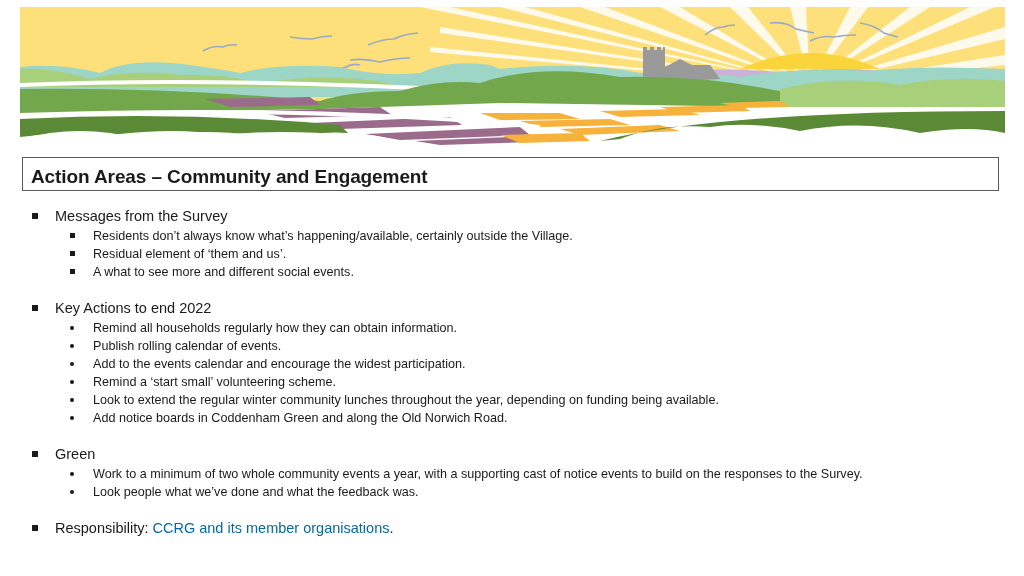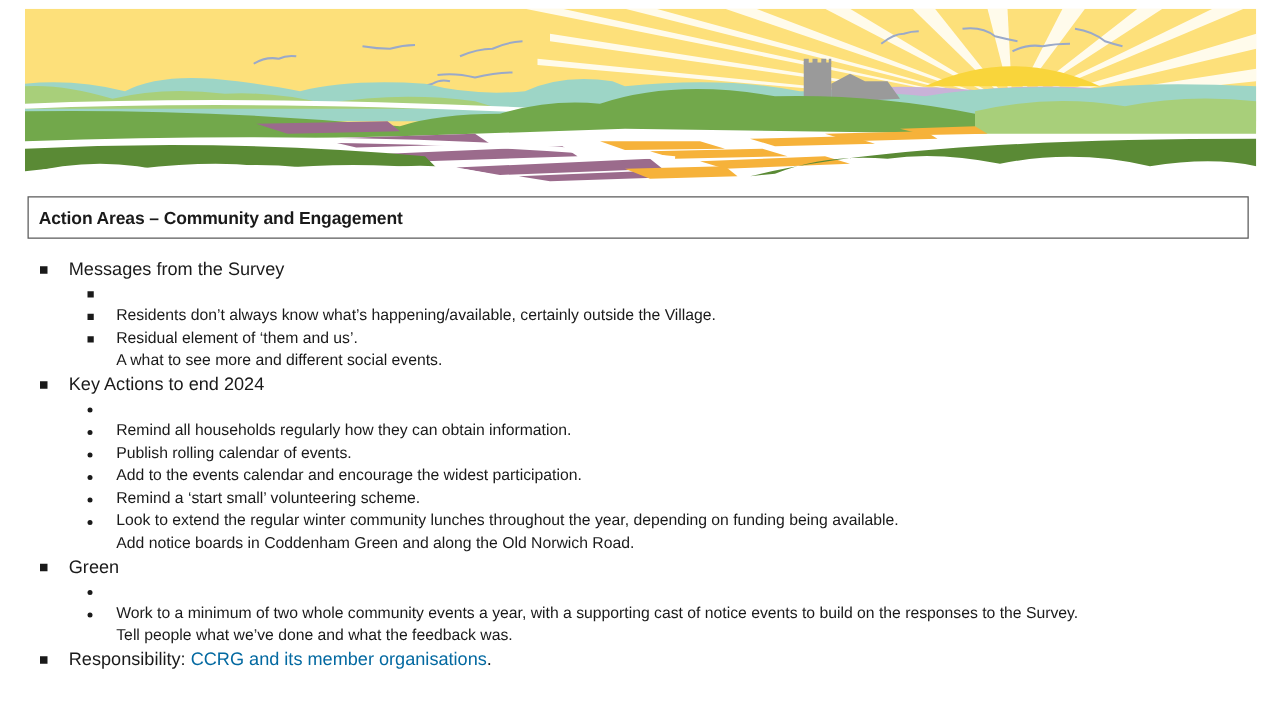--- a/index.html
+++ b/index.html
@@ -1,29 +1,29 @@
 <!DOCTYPE html>
 <html><head>
 <meta charset="utf-8">
 <style>
   html, body { margin: 0; padding: 0; background: #ffffff; }
   body { width: 1024px; height: 576px; position: relative; overflow: hidden;
          font-family: "Liberation Sans", "DejaVu Sans", sans-serif; color: #1a1a1a; }
   .banner { position: absolute; left: 20px; top: 7px; width: 985px; height: 140px; }
   .title-box { position: absolute; left: 22px; top: 157px; width: 977px; height: 34px;
                border: 1px solid #5a5a5a; box-sizing: border-box; background: #fff; }
-  .title-text { position: absolute; left: 8px; top: 8px; font-size: 14px; font-weight: bold; color: #1a1a1a; letter-spacing: -0.1px; }
+  .title-text { position: absolute; left: 8px; top: 8px; font-size: 19px; font-weight: bold; color: #1a1a1a; letter-spacing: -0.1px; }
   .content { position: absolute; left: 0; top: 0; width: 1024px; }
   .l1 { position: absolute; left: 32px; font-size: 14.5px; white-space: nowrap; }
   .l1 .mk { position: absolute; left: 0; top: 5px; width: 6px; height: 6px; background: #1a1a1a; }
   .l1 .tx { position: absolute; left: 23px; top: 0; }
   .l2 { position: absolute; left: 70px; font-size: 12.6px; white-space: nowrap; }
   .l2 .sq { position: absolute; left: 0; top: 4px; width: 5px; height: 5px; background: #1a1a1a; }
   .l2 .dot { position: absolute; left: 0; top: 5px; width: 4px; height: 4px; border-radius: 50%; background: #1a1a1a; }
-  .l2 .tx { position: absolute; left: 23px; top: 16px; }
+  .l2 .tx { position: absolute; left: 23px; top: 0; }
   .link { color: #0369a1; }
 </style>
 </head>
 <body>
 
 <svg class="banner" viewBox="0 0 985 140" preserveAspectRatio="none">
 
   <rect x="0" y="0" width="985" height="95" fill="#fde07a"></rect>
 
   <g fill="#ffffff" opacity="0.85">
@@ -121,21 +121,21 @@
     <span class="sq"></span>
     <span class="tx">Residual element of ‘them and us’.</span>
   </div>
   <div class="l2" style="top:265px">
     <span class="sq"></span>
     <span class="tx">A what to see more and different social events.</span>
   </div>
 
   <div class="l1" style="top:300px">
     <span class="mk"></span>
-    <span class="tx">Key Actions to end 2024</span>
+    <span class="tx">Key Actions to end 2022</span>
   </div>
   <div class="l2" style="top:321px">
     <span class="dot"></span>
     <span class="tx">Remind all households regularly how they can obtain information.</span>
   </div>
   <div class="l2" style="top:339px">
     <span class="dot"></span>
     <span class="tx">Publish rolling calendar of events.</span>
   </div>
   <div class="l2" style="top:357px">
@@ -158,20 +158,20 @@
   <div class="l1" style="top:446px">
     <span class="mk"></span>
     <span class="tx">Green</span>
   </div>
   <div class="l2" style="top:467px">
     <span class="dot"></span>
     <span class="tx">Work to a minimum of two whole community events a year, with a supporting cast of notice events to build on the responses to the Survey.</span>
   </div>
   <div class="l2" style="top:485px">
     <span class="dot"></span>
-    <span class="tx">Tell people what we’ve done and what the feedback was.</span>
+    <span class="tx">Look people what we’ve done and what the feedback was.</span>
   </div>
 
   <div class="l1" style="top:520px">
     <span class="mk"></span>
     <span class="tx"><span>Responsibility: </span><span class="link">CCRG and its member organisations</span><span>.</span></span>
   </div>
 </div>
 
 </body></html>

